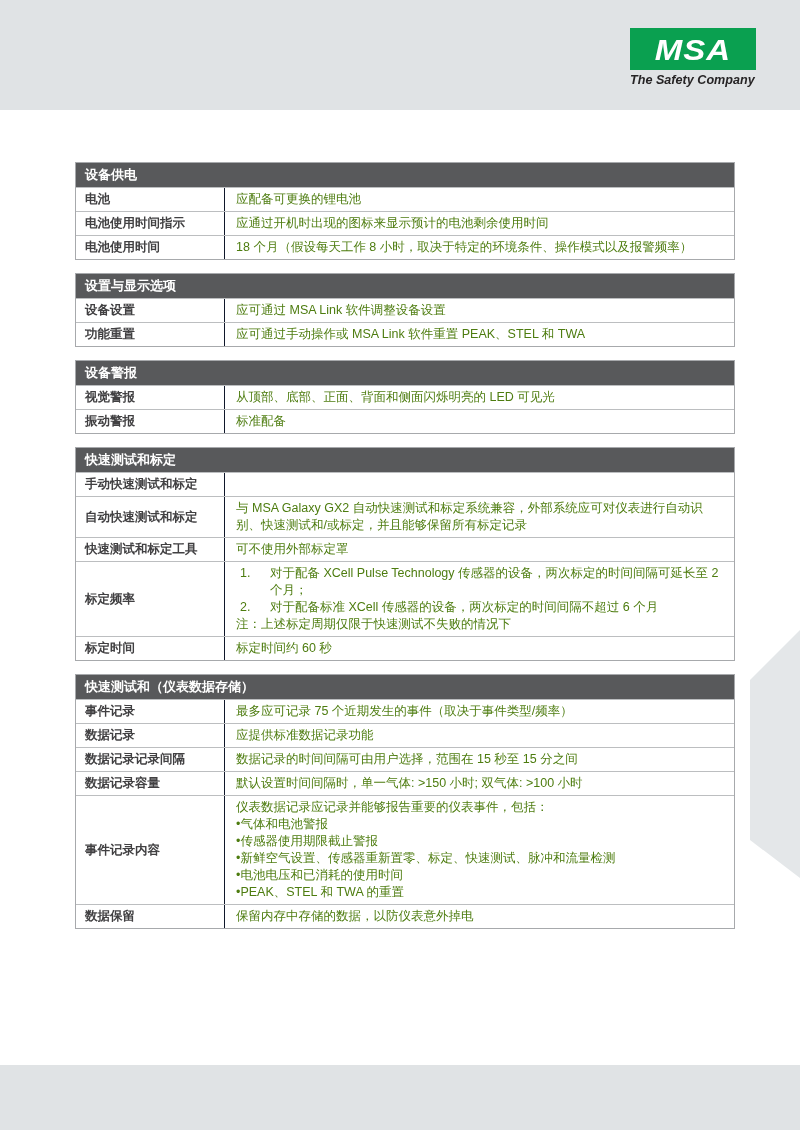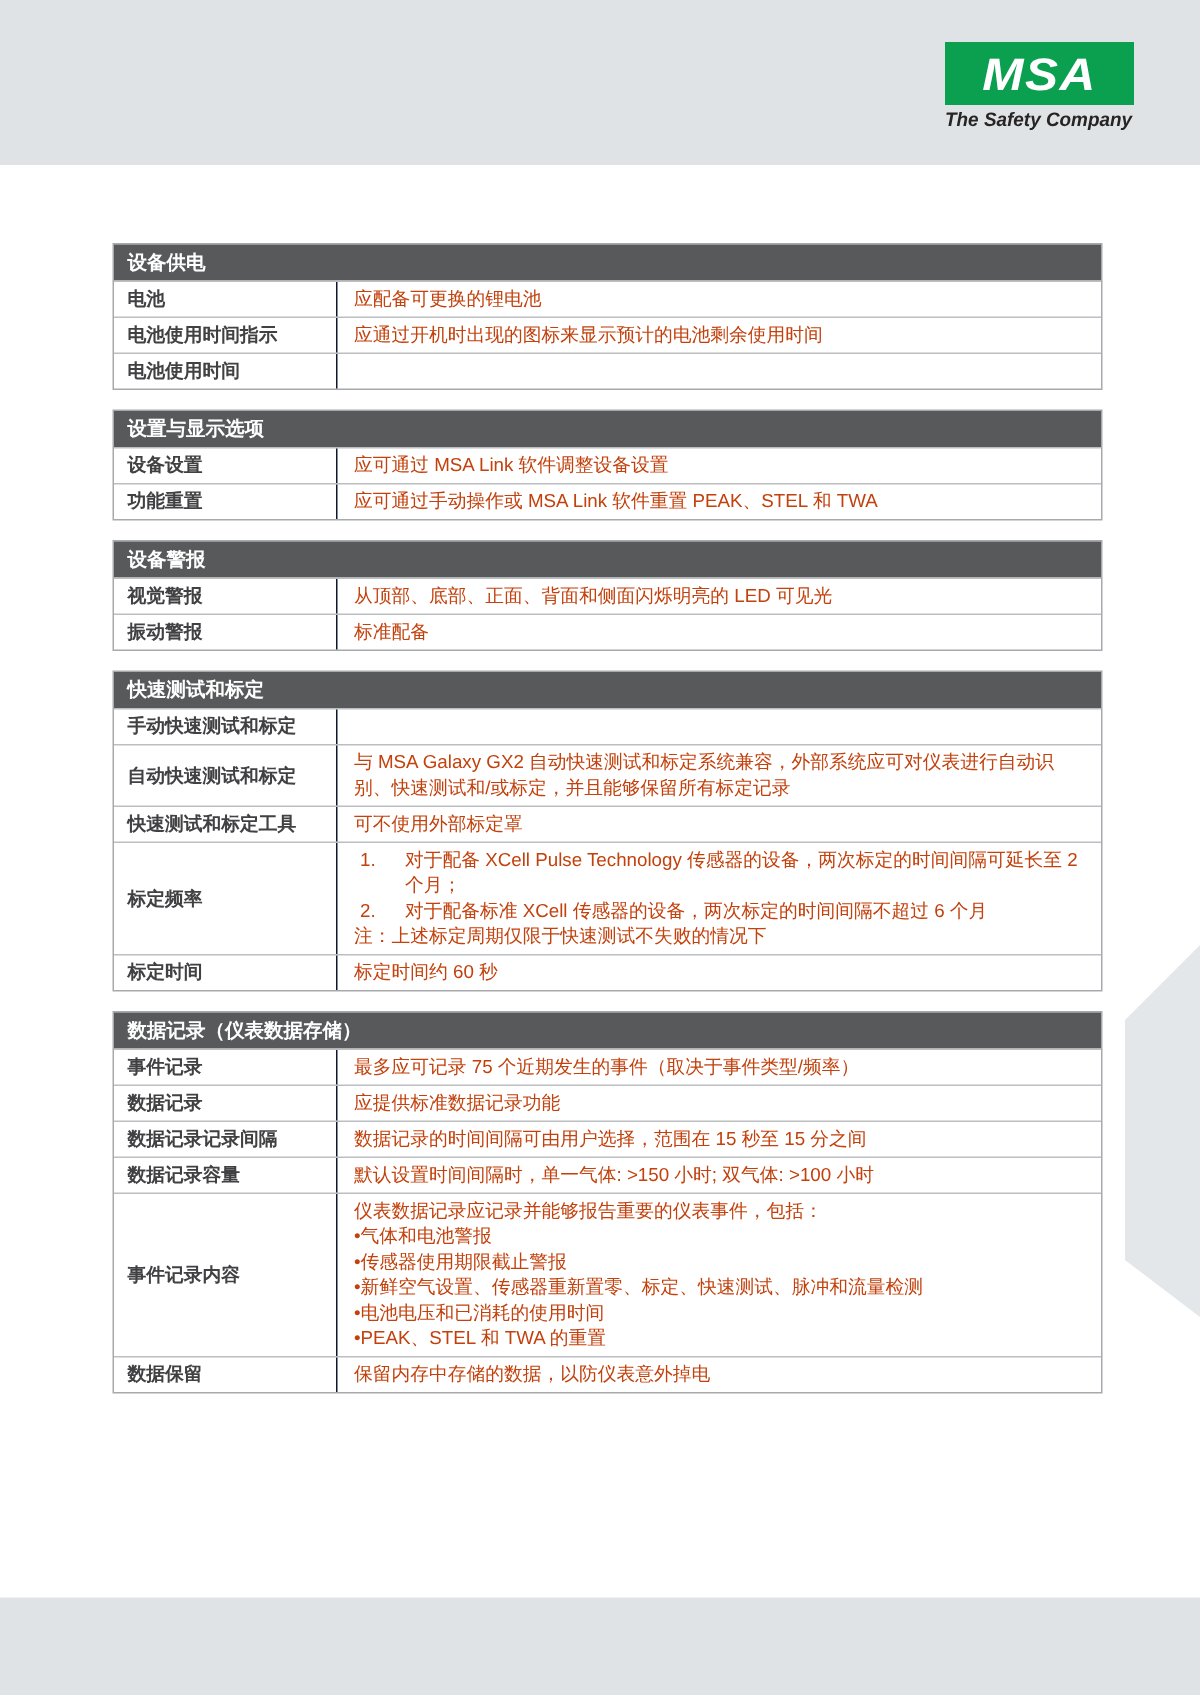--- a/index.html
+++ b/index.html
@@ -46,21 +46,21 @@
   .cell-label{
     width:131px;flex:0 0 131px;
     padding:3px 8px 3px 9px;
     font-weight:bold;color:#414042;font-size:12.5px;line-height:17px;
     display:flex;align-items:center;
     border-right:1px solid #0f172a;
   }
   .cell-value{
     flex:1;min-height:16px;
     padding:3px 10px 3px 11px;
-    color:#c2410c;font-size:12.5px;line-height:17px;
+    color:#4d7c0f;font-size:12.5px;line-height:17px;
     display:flex;flex-direction:column;justify-content:center;
   }
   .v-line{display:flex;}
   .v-marker{flex:0 0 30px;padding-left:4px;}
   .v-text{flex:1;}
 </style>
 </head>
 <body>
 
 <div class="top-band"></div>
@@ -87,20 +87,23 @@
         </div>
       </div>
       <div class="tbl-row">
         <div class="cell-label">电池使用时间指示</div>
         <div class="cell-value">
           <div class="v-plain">应通过开机时出现的图标来显示预计的电池剩余使用时间</div>
         </div>
       </div>
       <div class="tbl-row">
         <div class="cell-label">电池使用时间</div>
+        <div class="cell-value">
+          <div class="v-plain">18 个月（假设每天工作 8 小时，取决于特定的环境条件、操作模式以及报警频率）</div>
+        </div>
       </div>
     </div>
     <div class="spec-table">
       <div class="tbl-header">设置与显示选项</div>
       <div class="tbl-row">
         <div class="cell-label">设备设置</div>
         <div class="cell-value">
           <div class="v-plain">应可通过 MSA Link 软件调整设备设置</div>
         </div>
       </div>
@@ -158,21 +161,21 @@
         </div>
       </div>
       <div class="tbl-row">
         <div class="cell-label">标定时间</div>
         <div class="cell-value">
           <div class="v-plain">标定时间约 60 秒</div>
         </div>
       </div>
     </div>
     <div class="spec-table">
-      <div class="tbl-header">数据记录（仪表数据存储）</div>
+      <div class="tbl-header">快速测试和（仪表数据存储）</div>
       <div class="tbl-row">
         <div class="cell-label">事件记录</div>
         <div class="cell-value">
           <div class="v-plain">最多应可记录 75 个近期发生的事件（取决于事件类型/频率）</div>
         </div>
       </div>
       <div class="tbl-row">
         <div class="cell-label">数据记录</div>
         <div class="cell-value">
           <div class="v-plain">应提供标准数据记录功能</div>

